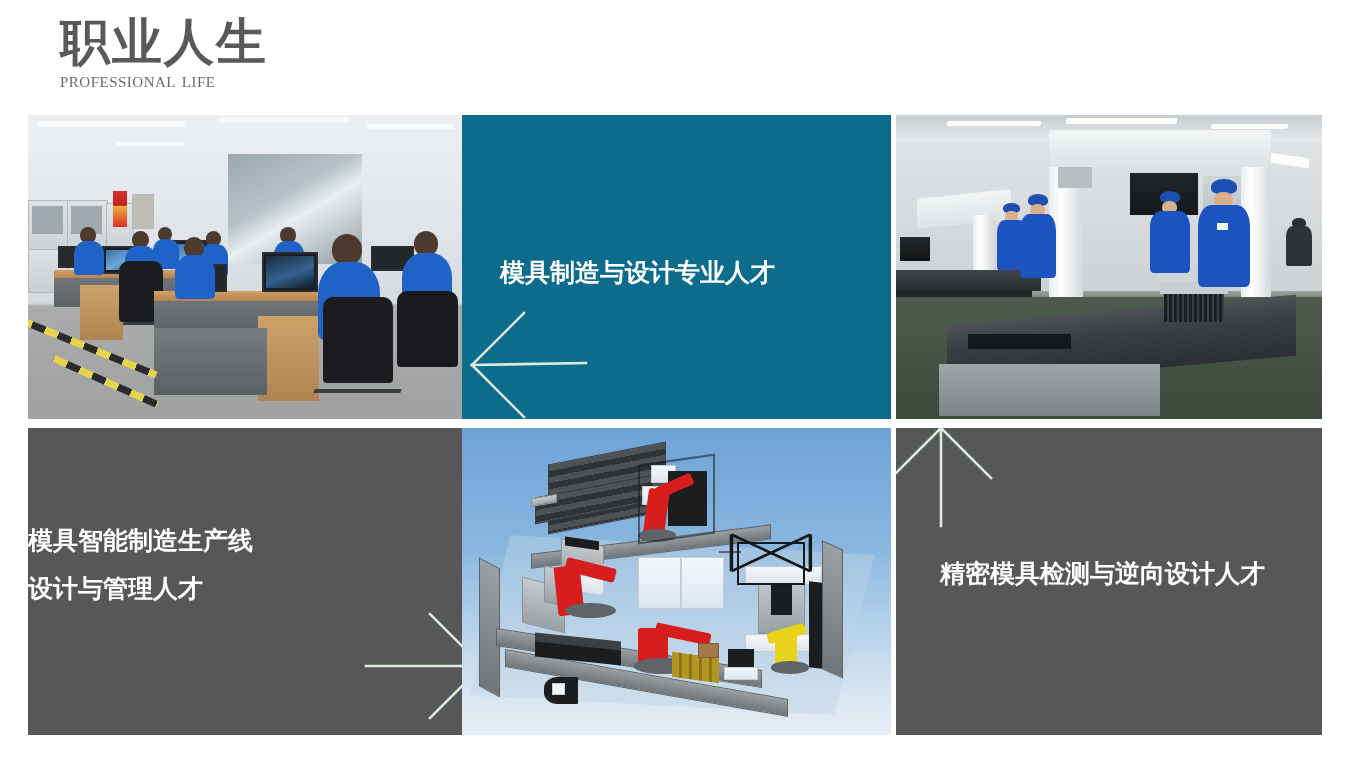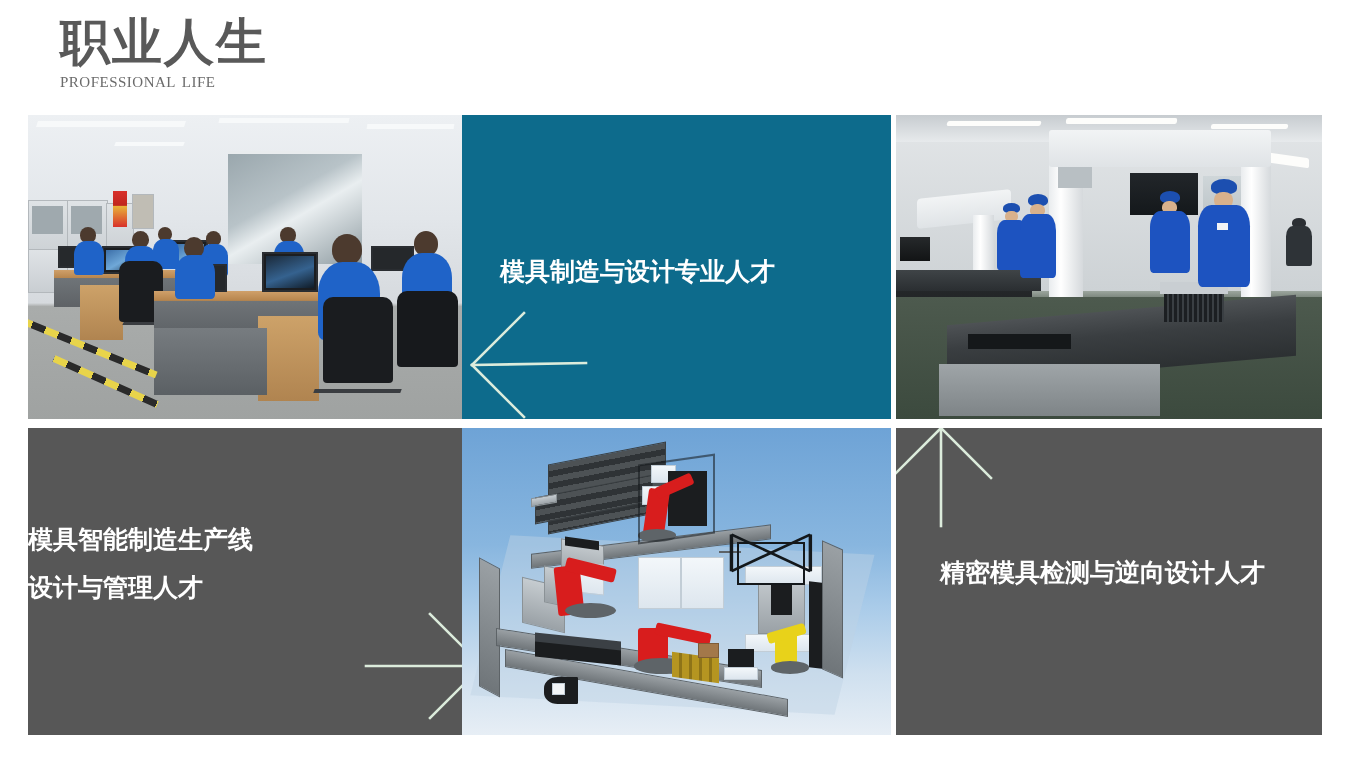--- a/index.html
+++ b/index.html
@@ -62,21 +62,21 @@
   .textpanel {
     display: flex;
     align-items: center;
     justify-content: flex-start;
     position: relative;
     width: 100%;
     height: 100%;
     box-sizing: border-box;
   }
   .panel-caption {
-    font-family: Liberation Serif, serif;
+    font-family: Liberation Sans, sans-serif;
     font-weight: bold;
     color: #ffffff;
     font-size: 25px;
     line-height: 42px;
     white-space: pre-line;
   }
 
   .arrow-svg {
     position: absolute;
     overflow: visible;

